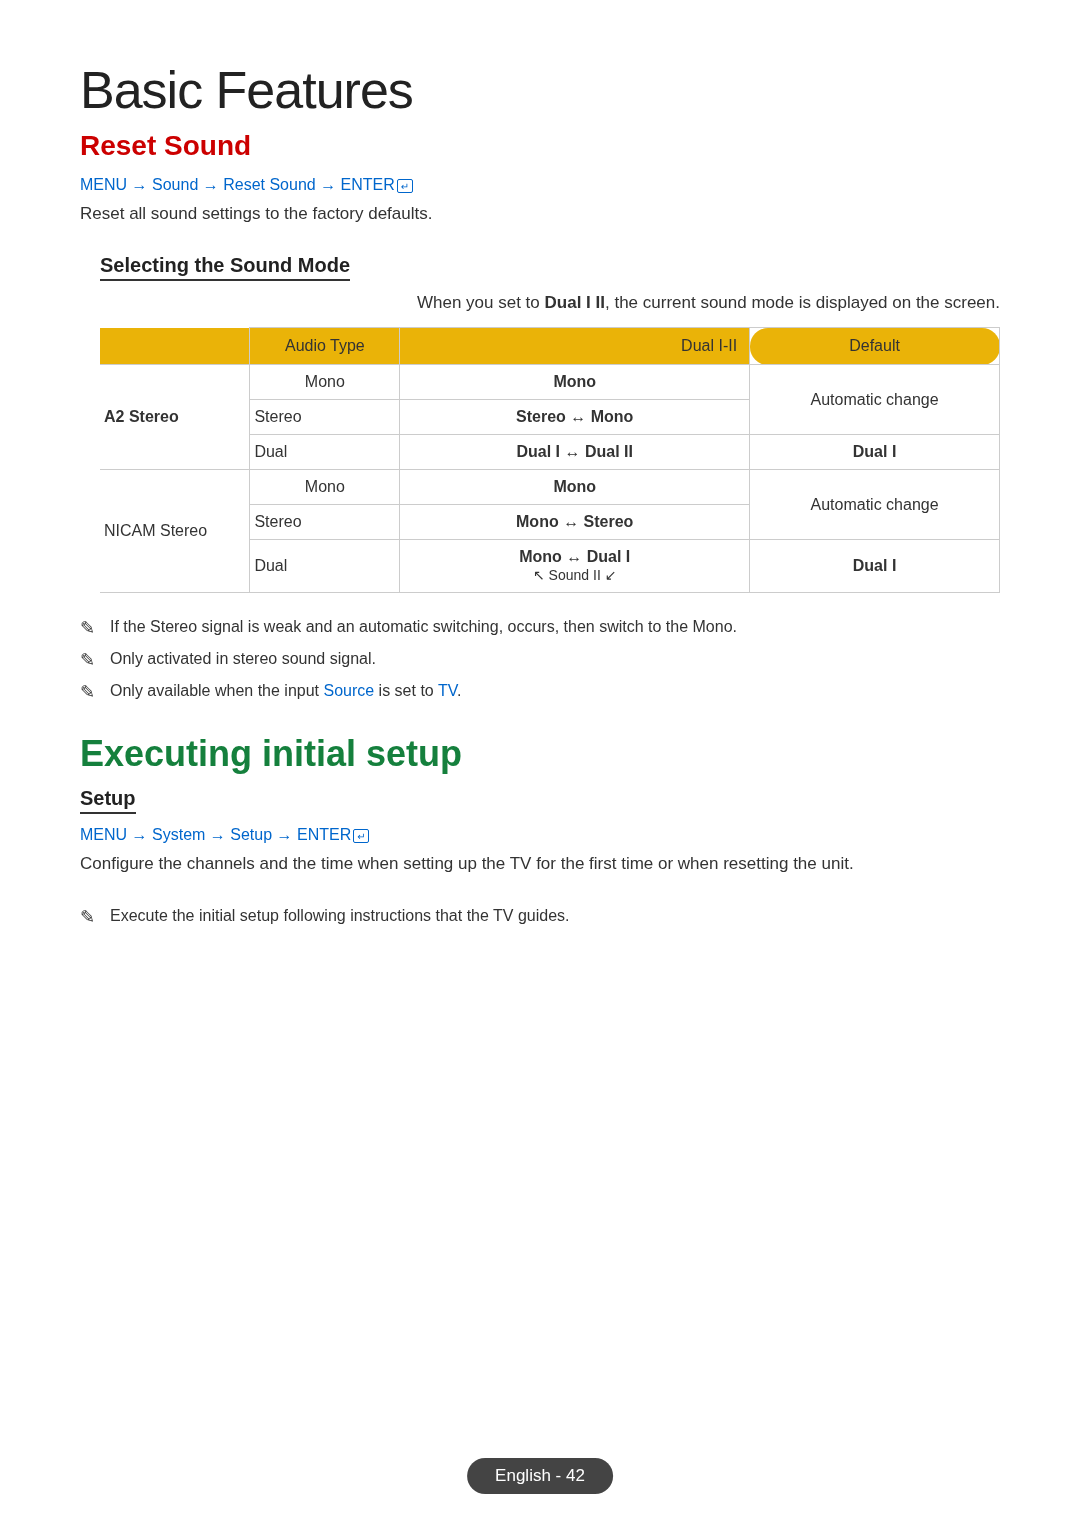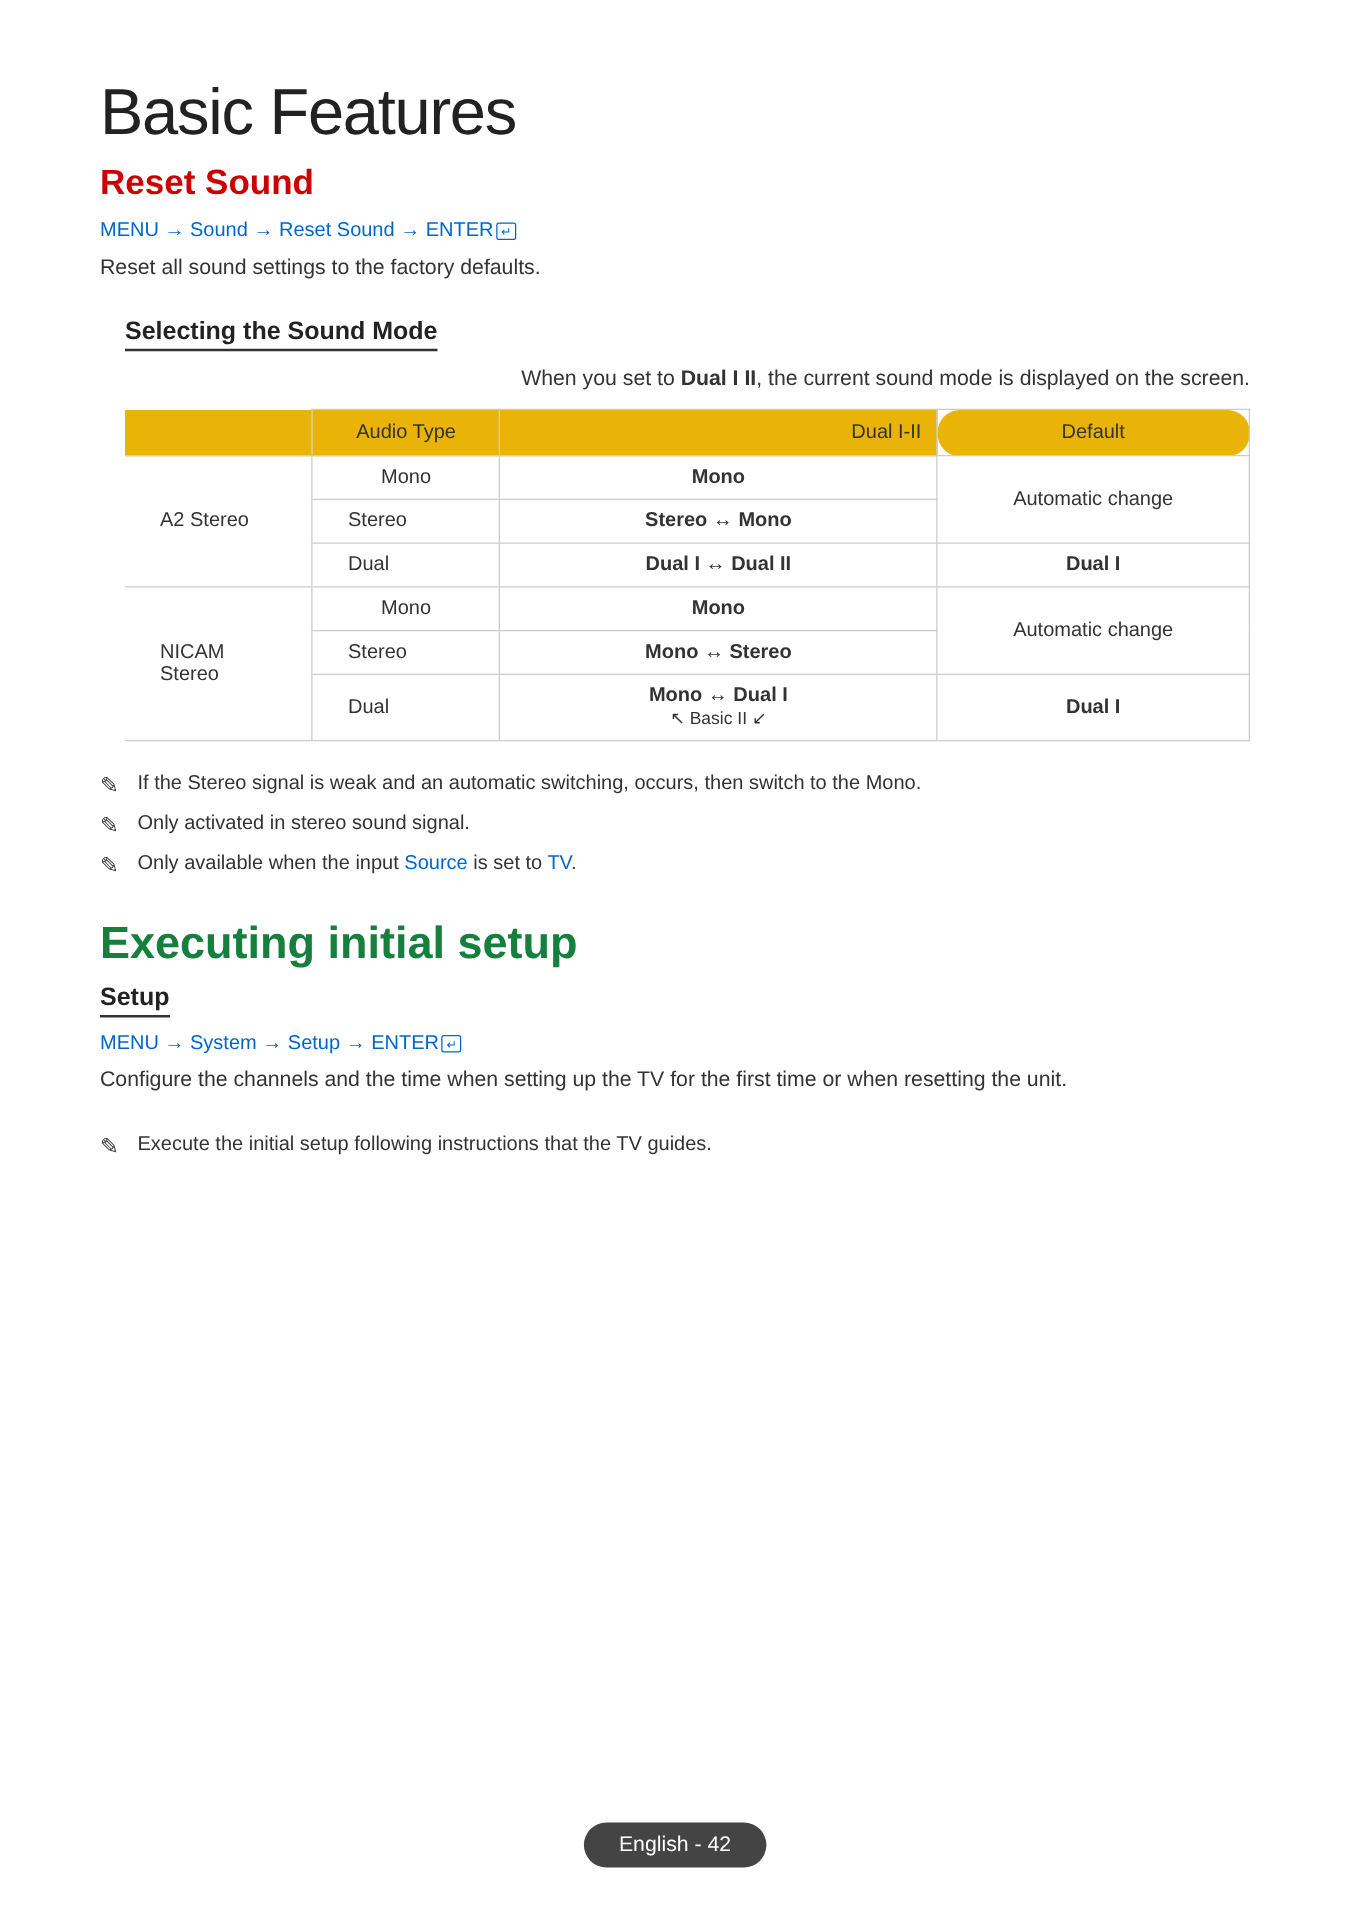--- a/index.html
+++ b/index.html
@@ -89,21 +89,21 @@
       color: #333;
     }
 
     thead th:first-child {
       background: transparent;
       border: none;
       border-bottom: 1px solid #ccc;
     }
 
     tbody tr td {
-      padding: 8px 28px;
+      padding: 8px 4px;
       border: 1px solid #ccc;
       text-align: center;
       color: #333;
     }
 
     tbody tr td:first-child {
       border-left: none;
       text-align: left;
     }
 
@@ -204,21 +204,21 @@
       <tr>
         <th style="width:120px;"></th>
         <th style="width:120px;">Audio Type</th>
         <th style="width:280px;text-align:right;">Dual I-II</th>
         <th style="width:200px;border-radius:18px;">Default</th>
       </tr>
     </thead>
     <tbody>
 
       <tr>
-        <td rowspan="3" style="text-align:left; border-right:1px solid #ccc; border-bottom:1px solid #ccc;">A2 Stereo</td>
+        <td rowspan="3" style="text-align:left; border-right:1px solid #ccc; border-bottom:1px solid #ccc;font-weight:bold;">A2 Stereo</td>
         <td>Mono</td>
         <td><strong>Mono</strong></td>
         <td rowspan="2">Automatic change</td>
       </tr>
       <tr>
         <td>Stereo</td>
         <td><strong>Stereo ↔ Mono</strong></td>
       </tr>
       <tr>
         <td>Dual</td>
@@ -231,21 +231,21 @@
         <td>Mono</td>
         <td><strong>Mono</strong></td>
         <td rowspan="2">Automatic change</td>
       </tr>
       <tr>
         <td>Stereo</td>
         <td><strong>Mono ↔ Stereo</strong></td>
       </tr>
       <tr>
         <td>Dual</td>
-        <td><strong>Mono ↔ Dual I</strong><br><span style="font-size:14px;">↖ Basic II ↙</span></td>
+        <td><strong>Mono ↔ Dual I</strong><br><span style="font-size:14px;">↖ Sound II ↙</span></td>
         <td><strong>Dual I</strong></td>
       </tr>
     </tbody>
   </table>
 </div>
 
 <div class="notes-section">
   <div class="note-item">
     <span class="note-icon">✎</span>
     <span>If the Stereo signal is weak and an automatic switching, occurs, then switch to the Mono.</span>

